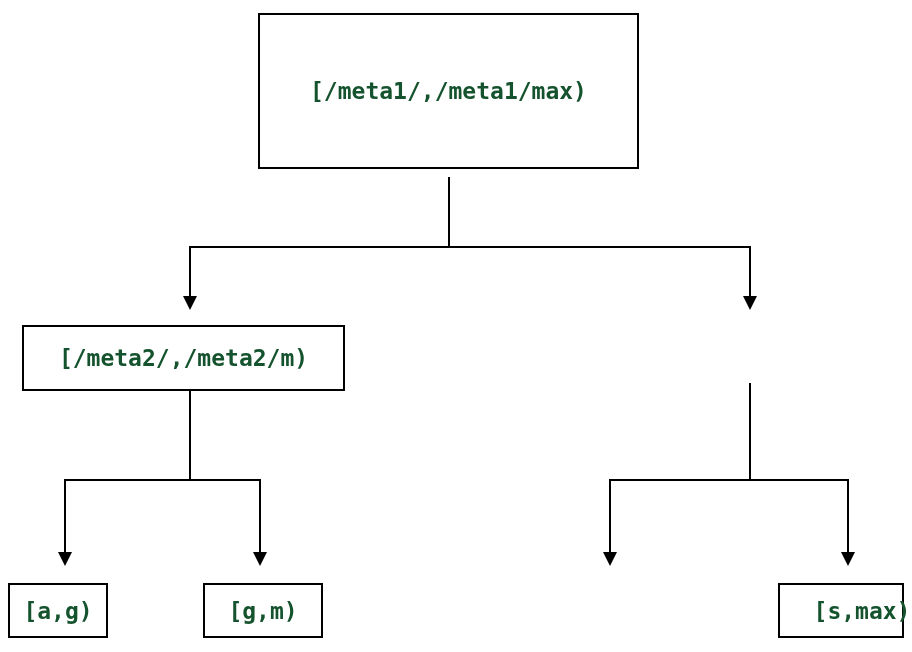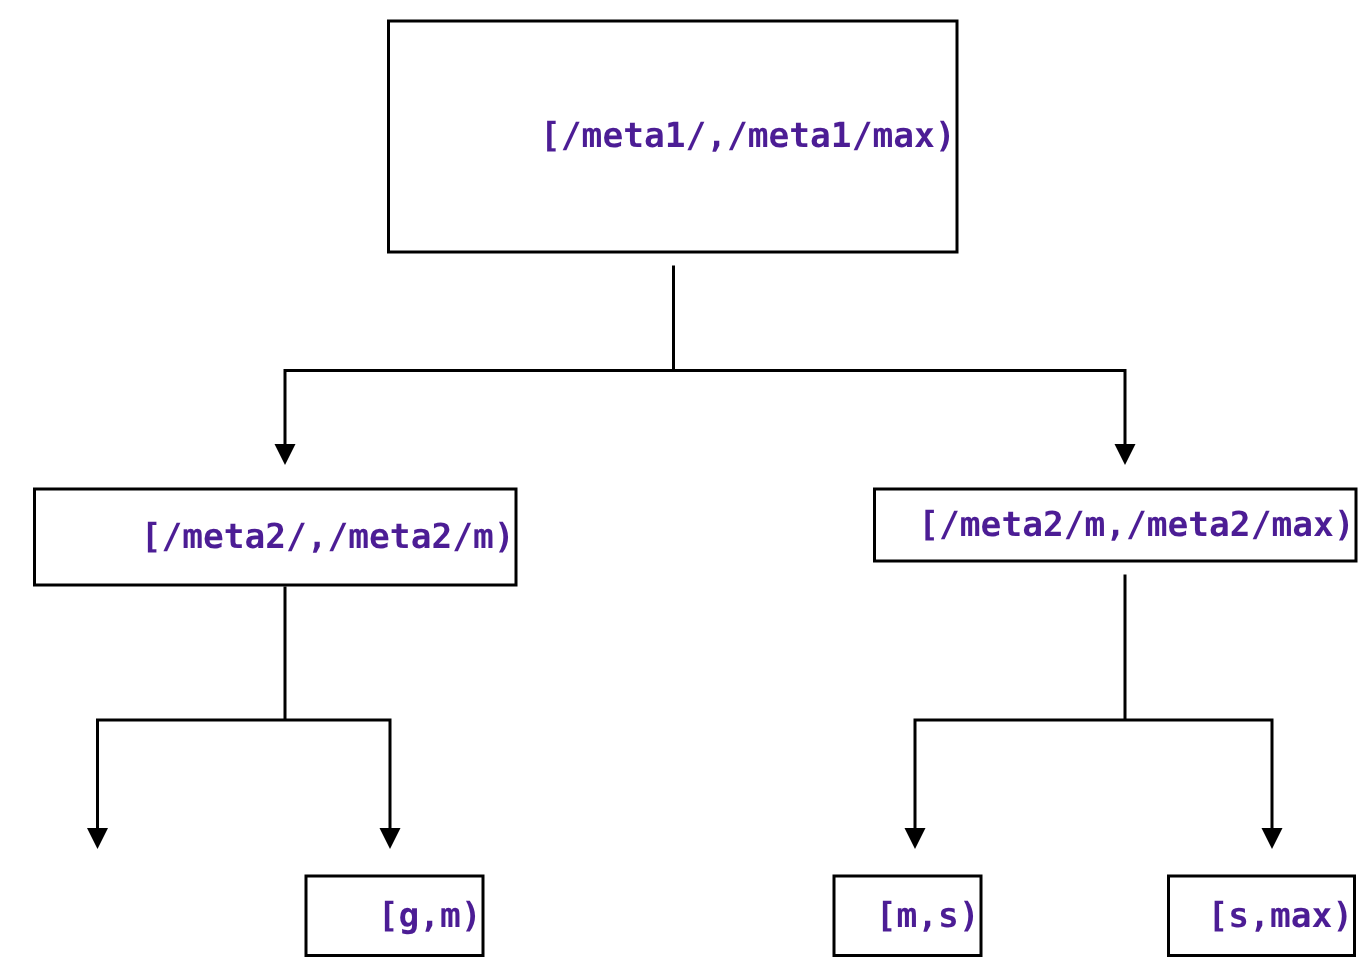--- a/index.html
+++ b/index.html
@@ -20,24 +20,24 @@
     left: 0;
     top: 0;
     width: 912px;
     height: 652px;
   }
   .node {
     position: absolute;
     box-sizing: border-box;
     border: 2px solid #000000;
     background: #ffffff;
-    color: #4c1d95;
+    color: #14532d;
     display: flex;
     align-items: center;
-    justify-content: flex-end;
+    justify-content: center;
     font-size: 23px;
     font-weight: bold;
     white-space: nowrap;
     letter-spacing: 0;
   }
   .node-root      { left: 258px; top: 13px;  width: 381px; height: 156px; }
   .node-left      { left: 22px;  top: 325px; width: 323px; height: 66px;  }
   .node-right     { left: 582px; top: 325px; width: 323px; height: 50px;  }
   .node-leaf-ag   { left: 8px;   top: 583px; width: 100px; height: 55px;  }
   .node-leaf-gm   { left: 203px; top: 583px; width: 120px; height: 55px;  }
@@ -74,30 +74,27 @@
   </svg>
 
   <div class="node node-root">
     <span>[/meta1/,/meta1/max)</span>
   </div>
 
   <div class="node node-left">
     <span>[/meta2/,/meta2/m)</span>
   </div>
 
-  <div class="node node-right">
-    <span>[/meta2/m,/meta2/max)</span>
+
+  <div class="node node-leaf-ag">
+    <span>[a,g)</span>
   </div>
-
 
   <div class="node node-leaf-gm">
     <span>[g,m)</span>
   </div>
 
-  <div class="node node-leaf-ms">
-    <span>[m,s)</span>
-  </div>
 
   <div class="node node-leaf-smax">
     <span>[s,max)</span>
   </div>
 
 </div>
 
 </body></html>

